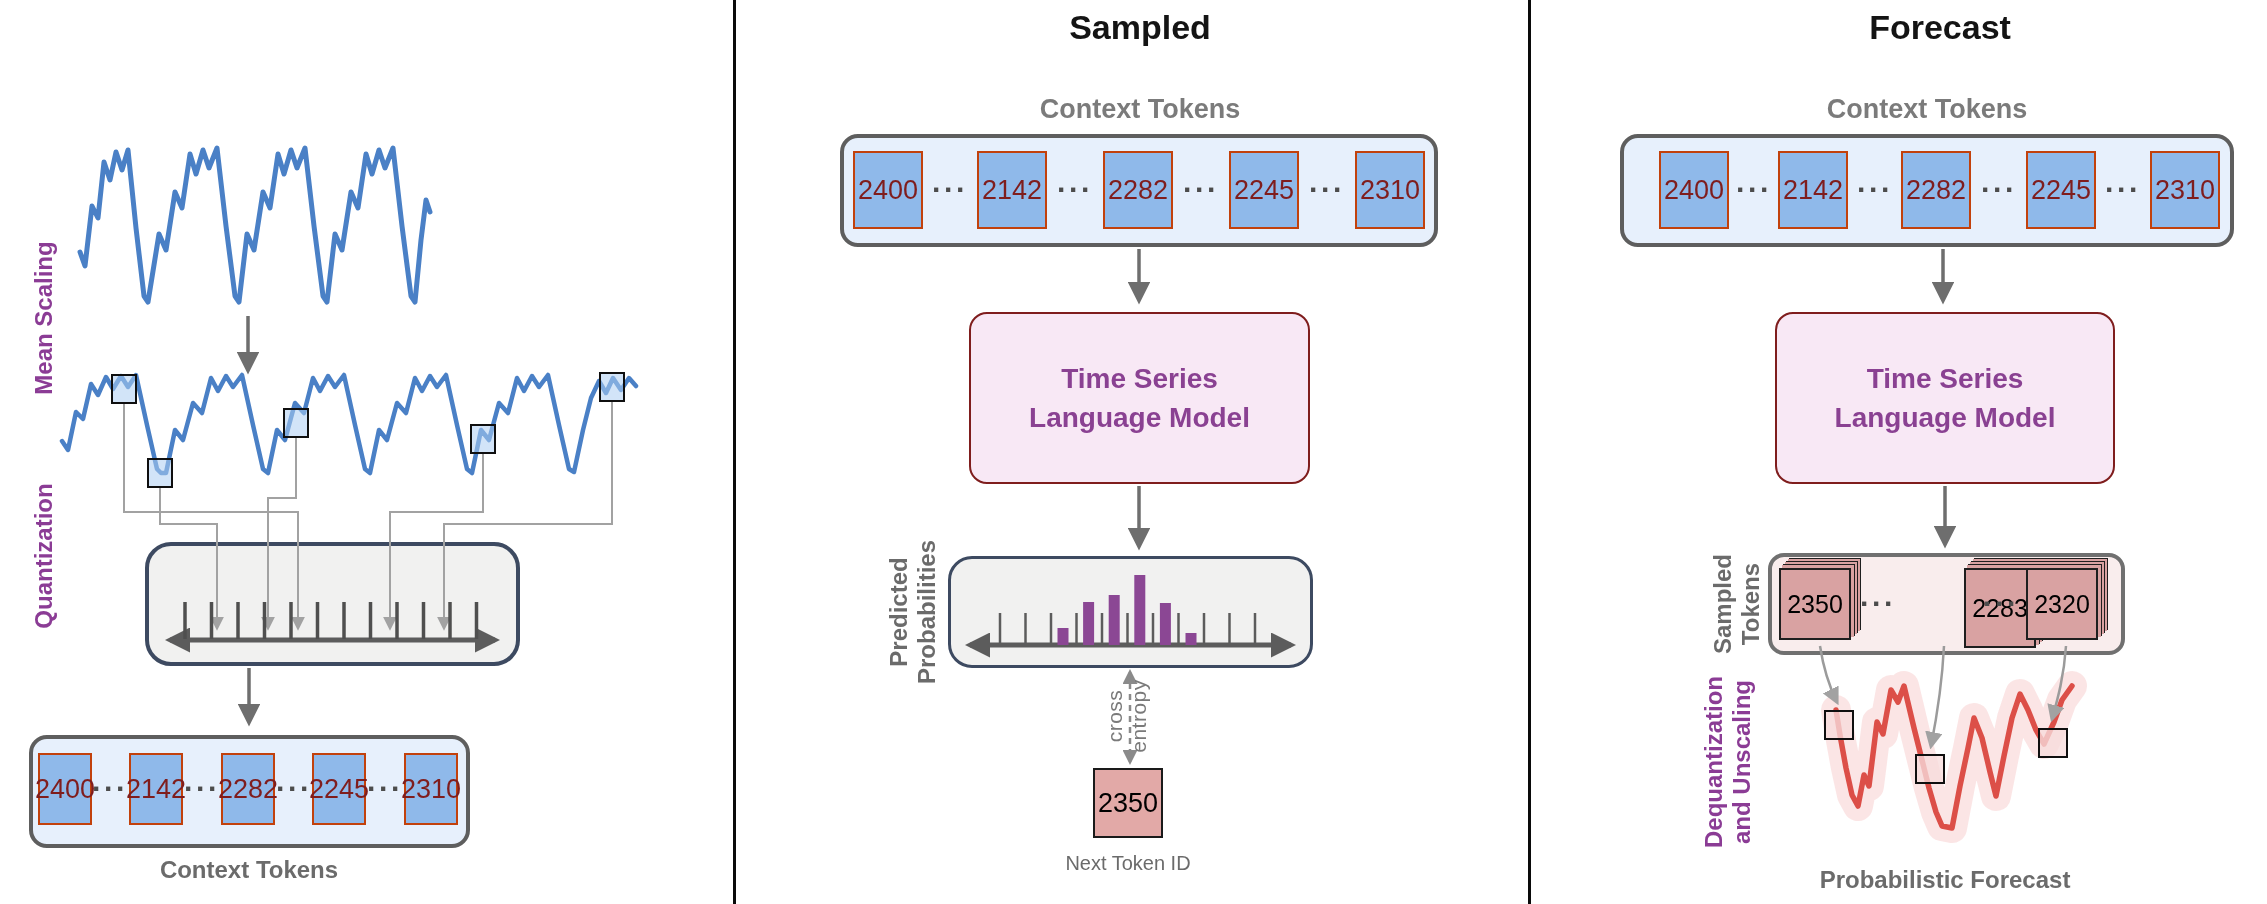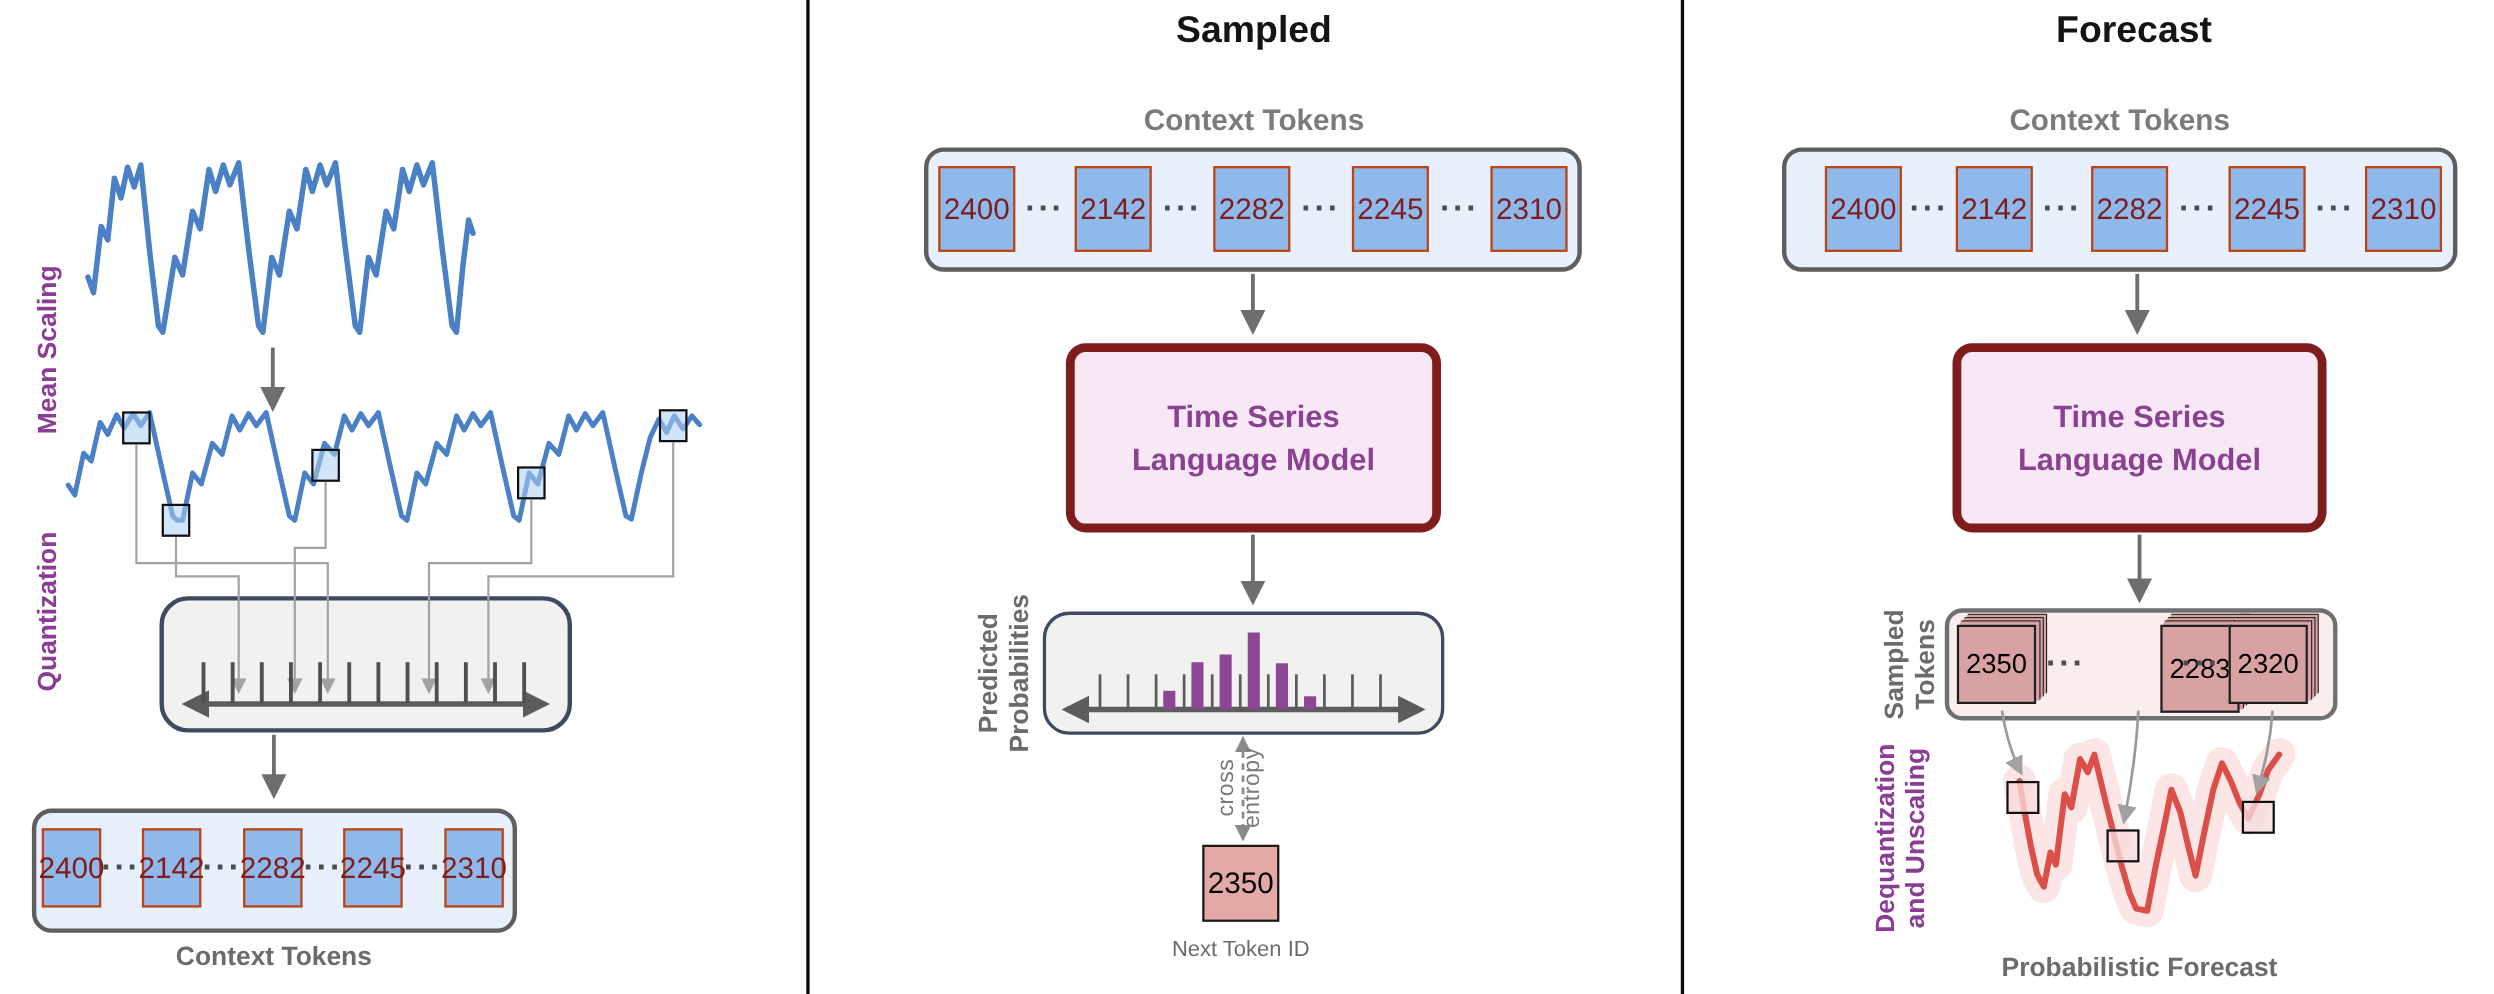--- a/index.html
+++ b/index.html
@@ -8,21 +8,21 @@
   .divider{position:absolute;top:0;bottom:0;width:3px;background:#0a0a0a;}
   .title{position:absolute;transform:translateX(-50%);font-size:34px;font-weight:700;color:#141414;white-space:nowrap;}
   .subtitle{position:absolute;transform:translateX(-50%);font-size:27px;font-weight:700;color:#7b7b7b;white-space:nowrap;}
   .graylabel{position:absolute;transform:translateX(-50%);font-size:24px;font-weight:700;color:#6b6b6b;white-space:nowrap;}
   .rlabel{position:absolute;transform:translate(-50%,-50%) rotate(-90deg);text-align:center;line-height:1.15;white-space:nowrap;}
   .rpurple{font-size:24px;font-weight:700;color:#8b3c95;}
   .rgray{font-size:24px;font-weight:700;color:#6b6b6b;}
   .rce{font-size:21px;font-weight:400;color:#7a7a7a;letter-spacing:.5px;}
   .container-blue{position:absolute;background:#e7f0fc;border:4px solid #5e5e5e;border-radius:18px;box-sizing:border-box;}
   .container-pink{position:absolute;background:#f9eded;border:4px solid #707070;border-radius:16px;box-sizing:border-box;}
-  .modelbox{position:absolute;background:#f8e8f5;border:8px solid #7f1d1d;border-radius:18px;box-sizing:border-box;
+  .modelbox{position:absolute;background:#f8e8f5;border:2px solid #7f1d1d;border-radius:18px;box-sizing:border-box;
             display:flex;flex-direction:column;align-items:center;justify-content:center;
             font-size:28px;font-weight:700;color:#8a4192;line-height:1.4;}
   .graybox{position:absolute;background:#f1f1f0;border:4px solid #3d4a61;border-radius:26px;box-sizing:border-box;}
   .token{position:absolute;background:#8fb9ea;border:2px solid #c2410c;box-sizing:border-box;
          display:flex;align-items:center;justify-content:center;font-size:27px;color:#7f1d1d;}
   .token-red{position:absolute;background:#e2a9a7;border:2px solid #1a1a1a;box-sizing:border-box;
          display:flex;align-items:center;justify-content:center;font-size:27px;color:#000;}
   .card{position:absolute;background:#d9a2a2;border:2.5px solid #1f1f1f;box-sizing:border-box;
         display:flex;align-items:center;justify-content:center;font-size:25px;color:#000;
         box-shadow:3px -3px 0 0 #d9a2a2,4px -4px 0 0 #1f1f1f,6px -6px 0 0 #d9a2a2,7px -7px 0 0 #1f1f1f,9px -9px 0 0 #d9a2a2,10px -10px 0 0 #1f1f1f;}

